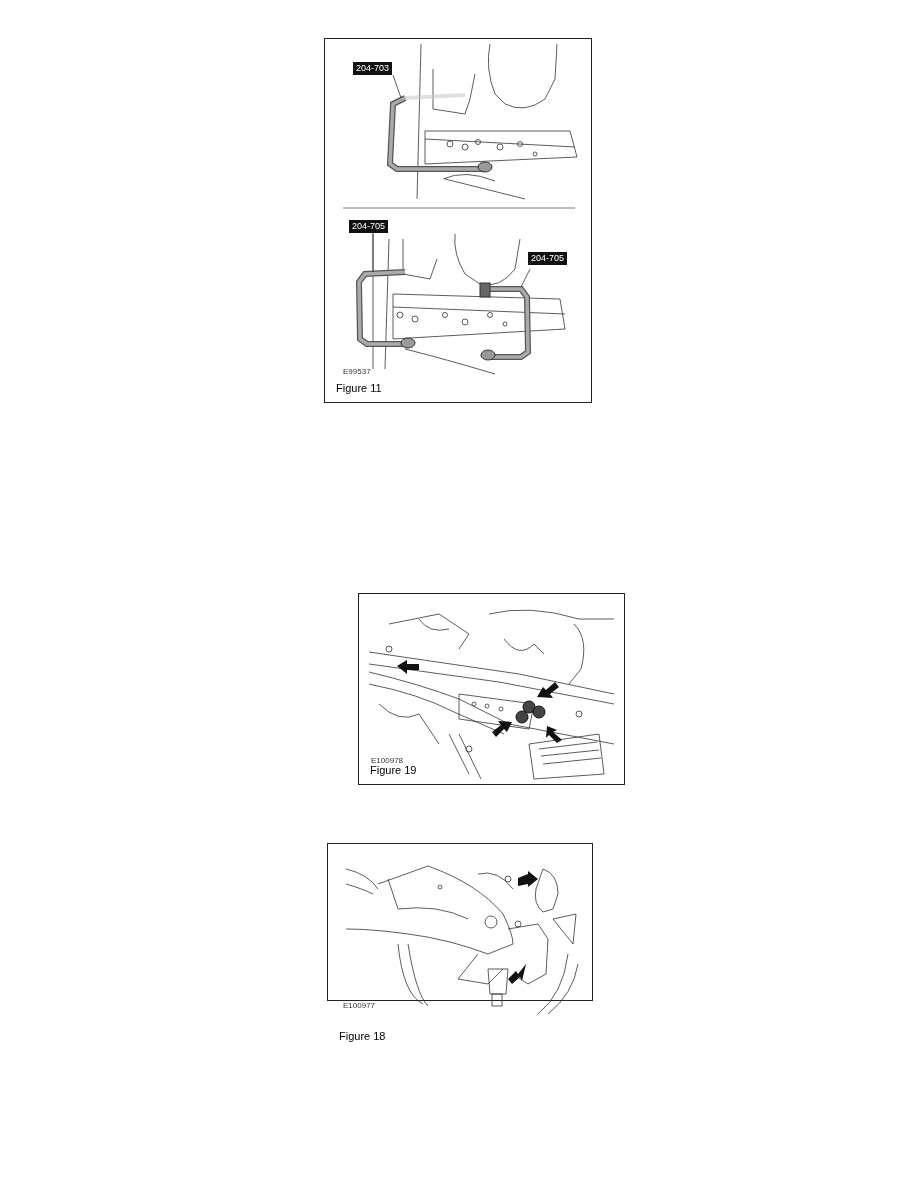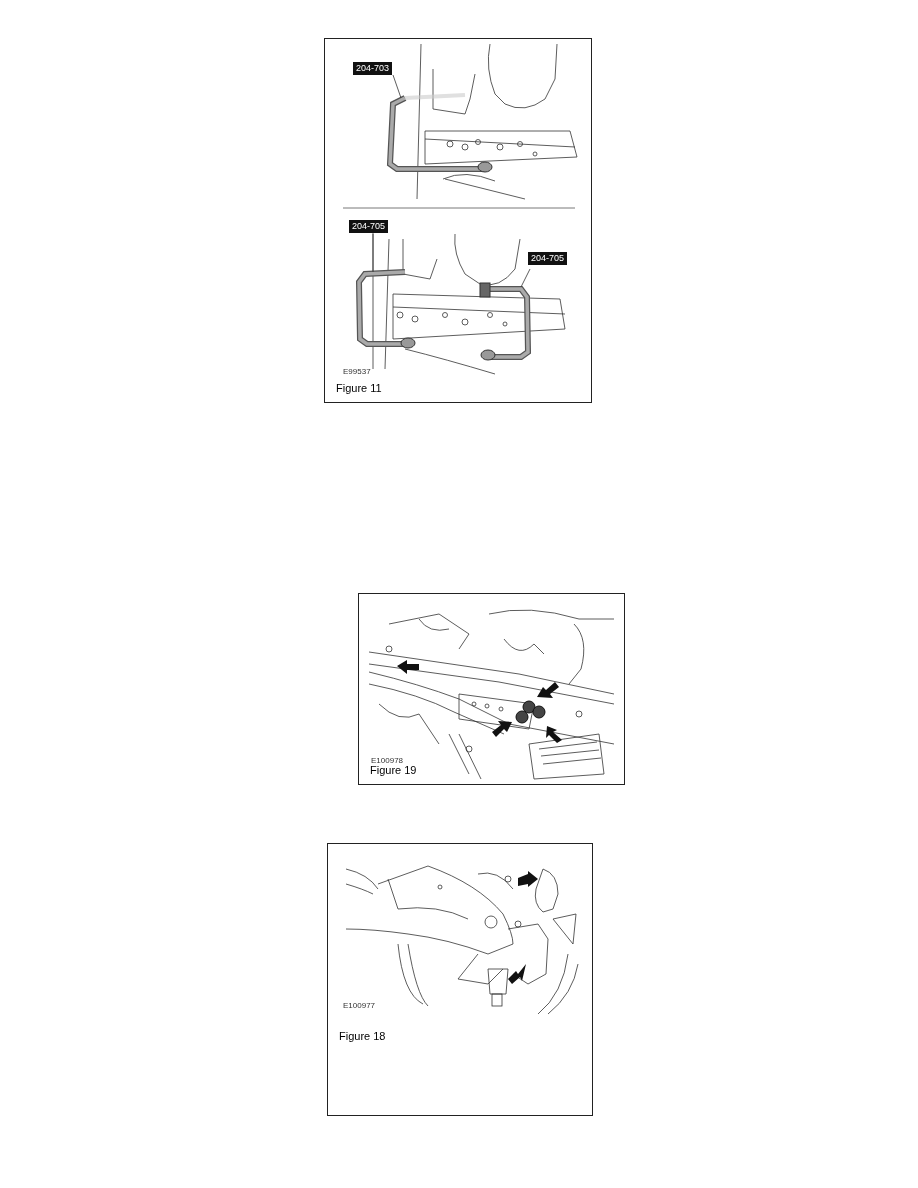--- a/index.html
+++ b/index.html
@@ -109,21 +109,21 @@
       <polygon points="38,72 48,66 48,70 60,70 60,76 48,76 48,80"></polygon>
       <polygon points="178,103 184,93 187,96 196,88 200,93 191,100 194,104"></polygon>
       <polygon points="153,128 148,138 145,135 137,143 133,138 142,131 139,127"></polygon>
       <polygon points="188,132 198,136 194,138 203,146 198,149 190,141 187,144"></polygon>
     </g>
   </svg>
   <span class="img-code" style="left:12px; top:162px;">E100978</span>
   <span class="fig-label" style="left:11px; top:170px;">Figure 19</span>
 </div>
 
-<div class="figure" style="left:327px; top:843px; width:266px; height:273px;">
+<div class="figure" style="left:327px; top:843px; width:266px; height:158px;">
   <svg width="264" height="213">
     <g stroke="#333" stroke-width="0.8" fill="none">
       <path d="M18 25 Q40 30 50 45"></path>
       <path d="M18 40 Q35 45 45 50"></path>
       <path d="M50 40 L100 22 Q150 40 175 70 Q185 90 185 100 L160 110 Q120 95 80 90 Q45 85 18 85"></path>
       <path d="M60 35 L70 65 Q110 60 140 75"></path>
       <circle cx="163" cy="78" r="6"></circle>
       <circle cx="112" cy="43" r="2"></circle>
       <path d="M150 110 L130 135 L160 140 L175 125"></path>
       <path d="M160 125 L162 150 L178 150 L180 125 Z"></path>

